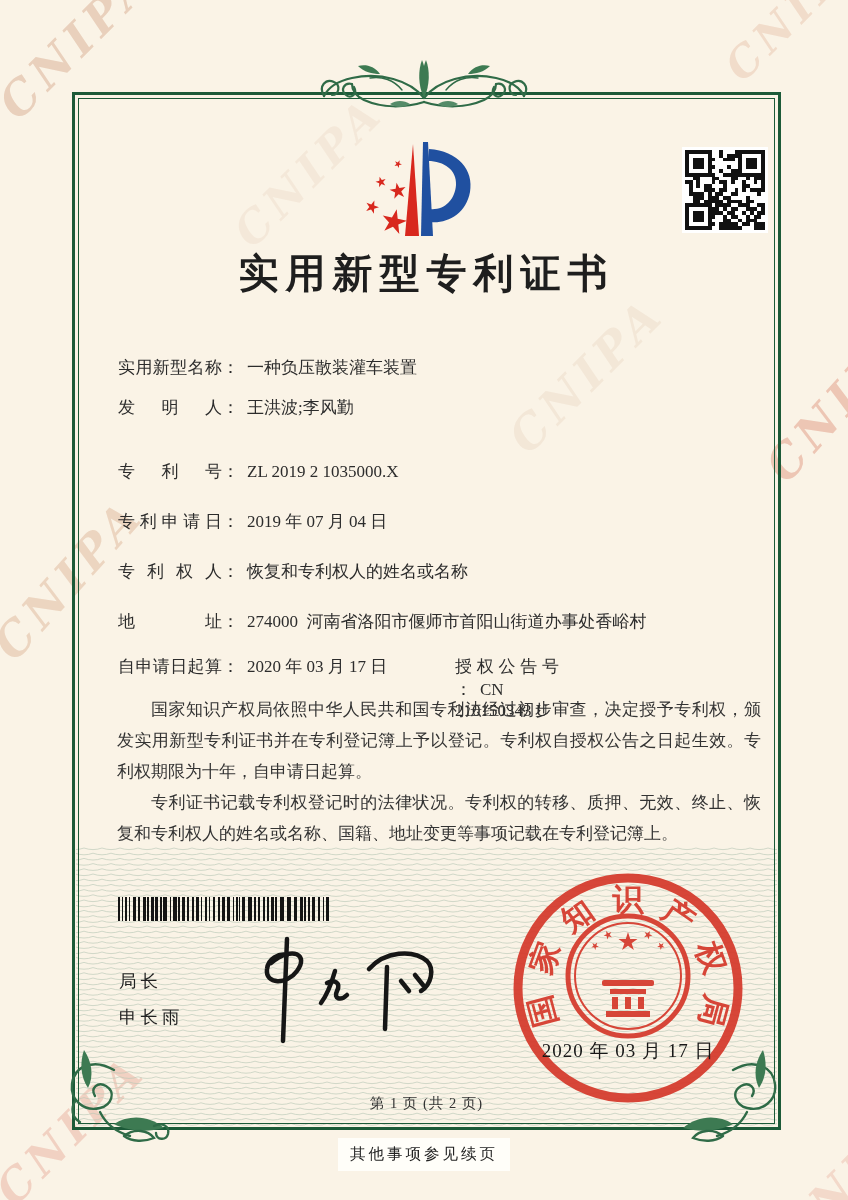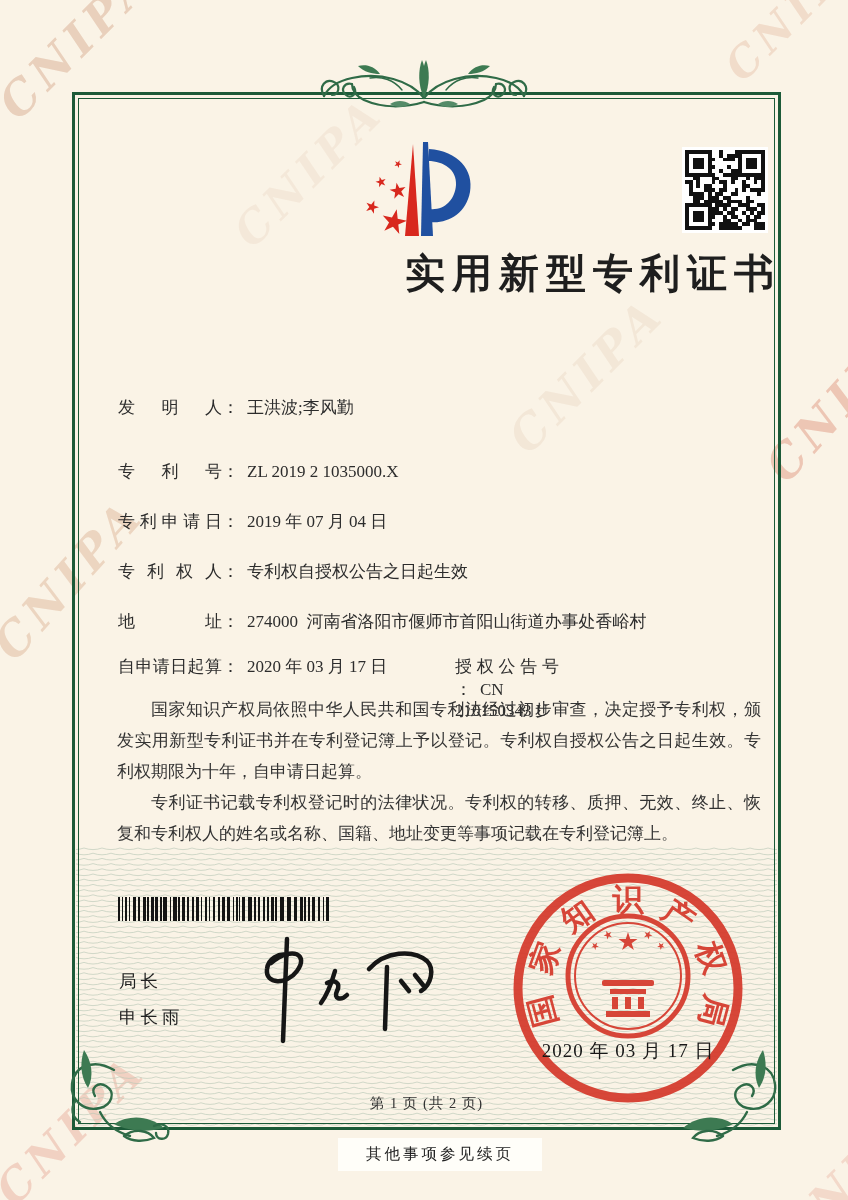--- a/index.html
+++ b/index.html
@@ -17,21 +17,21 @@
   
   .waves{position:absolute;left:76px;top:845px}
   .waves path{fill:none;stroke:#b6c7b4;stroke-width:1;opacity:.62}
   
   .frame{position:absolute;left:72px;top:92px;width:703px;height:1032px;border:3px solid #1c5a38}
   .frame-inner{position:absolute;inset:3px;border:1px solid #1c5a38}
   .cert-no{position:absolute;left:108px;top:146px;font-size:17px;letter-spacing:1.5px;color:#2b2b2b;white-space:pre}
   .logo{position:absolute;left:352px;top:134px;width:135px;height:118px}
   .qr{position:absolute;left:682px;top:147px;width:80px;height:80px;background:#fff;padding:3px}
   .title{
-    position:absolute;left:72px;top:246px;width:709px;text-align:right;
+    position:absolute;left:72px;top:246px;width:709px;text-align:center;
     font-size:40px;font-weight:bold;letter-spacing:7px;color:#1e1e1e;white-space:nowrap;
   }
   .field-row{position:absolute;left:118px;font-size:17px;color:#2c2c2c}
   .flabel{display:inline-block;width:104px;text-align:justify;text-align-last:justify;vertical-align:top}
   .fcolon{margin-right:8px}
   .fvalue{white-space:pre-wrap}
   .grant-2{position:absolute;left:337px;top:0}
   .paras{position:absolute;left:117px;top:694px;width:644px;font-size:17px;line-height:31px;color:#333;text-align:justify}
   .paras p{margin:0;text-indent:2em}
   .barcode{position:absolute;left:118px;top:897px}
@@ -40,21 +40,21 @@
   .signature{position:absolute;left:235px;top:933px}
   .signature path{fill:none;stroke:#161616;stroke-width:4.5;stroke-linecap:round;stroke-linejoin:round}
   .seal{position:absolute;left:508px;top:868px;opacity:.93}
   .seal-date{
     position:absolute;left:508px;top:1038px;width:240px;text-align:center;
     font-size:19px;color:#181818;letter-spacing:1px;white-space:pre;
   }
   .page-no{position:absolute;left:72px;top:1094px;width:709px;text-align:center;font-size:14.5px;letter-spacing:1px;color:#333;white-space:pre}
   .footer-note{
     position:absolute;left:338px;top:1138px;background:#fffef9;
-    padding:6px 28px;font-size:15.5px;letter-spacing:3px;color:#222;white-space:nowrap;
+    padding:6px 12px;font-size:15.5px;letter-spacing:3px;color:#222;white-space:nowrap;
   }
   .ornament path{stroke-linecap:round}
 </style>
 </head>
 <body>
 
 <svg width="0" height="0" style="position:absolute">
   <defs>
     <polygon id="star" points="0,-1 0.2245,-0.309 0.9511,-0.309 0.3633,0.118 0.5878,0.809 0,0.382 -0.5878,0.809 -0.3633,0.118 -0.9511,-0.309 -0.2245,-0.309"></polygon>
   </defs>
@@ -433,31 +433,34 @@
       <rect x="12" y="20" width="1" height="1" fill="#111"></rect>
       <rect x="13" y="20" width="1" height="1" fill="#111"></rect>
       <rect x="14" y="20" width="1" height="1" fill="#111"></rect>
       <rect x="18" y="20" width="1" height="1" fill="#111"></rect>
       <rect x="19" y="20" width="1" height="1" fill="#111"></rect>
       <rect x="20" y="20" width="1" height="1" fill="#111"></rect>
     </svg>
 
   <div class="title">实用新型专利证书</div>
 
+  <div class="field-row" style="top:356px">
+    <span class="flabel">实用新型名称</span><span class="fcolon">：</span><span class="fvalue">一种负压散装灌车装置</span>
+  </div>
   <div class="field-row" style="top:396px">
     <span class="flabel">发明人</span><span class="fcolon">：</span><span class="fvalue">王洪波;李风勤</span>
   </div>
   <div class="field-row" style="top:460px">
     <span class="flabel">专利号</span><span class="fcolon">：</span><span class="fvalue">ZL 2019 2 1035000.X</span>
   </div>
   <div class="field-row" style="top:510px">
     <span class="flabel">专利申请日</span><span class="fcolon">：</span><span class="fvalue">2019 年 07 月 04 日</span>
   </div>
   <div class="field-row" style="top:560px">
-    <span class="flabel">专利权人</span><span class="fcolon">：</span><span class="fvalue">专利权自授权公告之日起生效</span>
+    <span class="flabel">专利权人</span><span class="fcolon">：</span><span class="fvalue">恢复和专利权人的姓名或名称</span>
   </div>
   <div class="field-row" style="top:610px">
     <span class="flabel">地址</span><span class="fcolon">：</span><span class="fvalue">274000  河南省洛阳市偃师市首阳山街道办事处香峪村</span>
   </div>
   <div class="field-row" style="top:655px">
     <span class="flabel">自申请日起算</span><span class="fcolon">：</span><span class="fvalue">2020 年 03 月 17 日</span>
     <span class="grant-2"><span class="flabel">授权公告号</span><span class="fcolon">：</span><span class="fvalue">CN 210150343 U</span></span>
   </div>
 
   <div class="paras">

